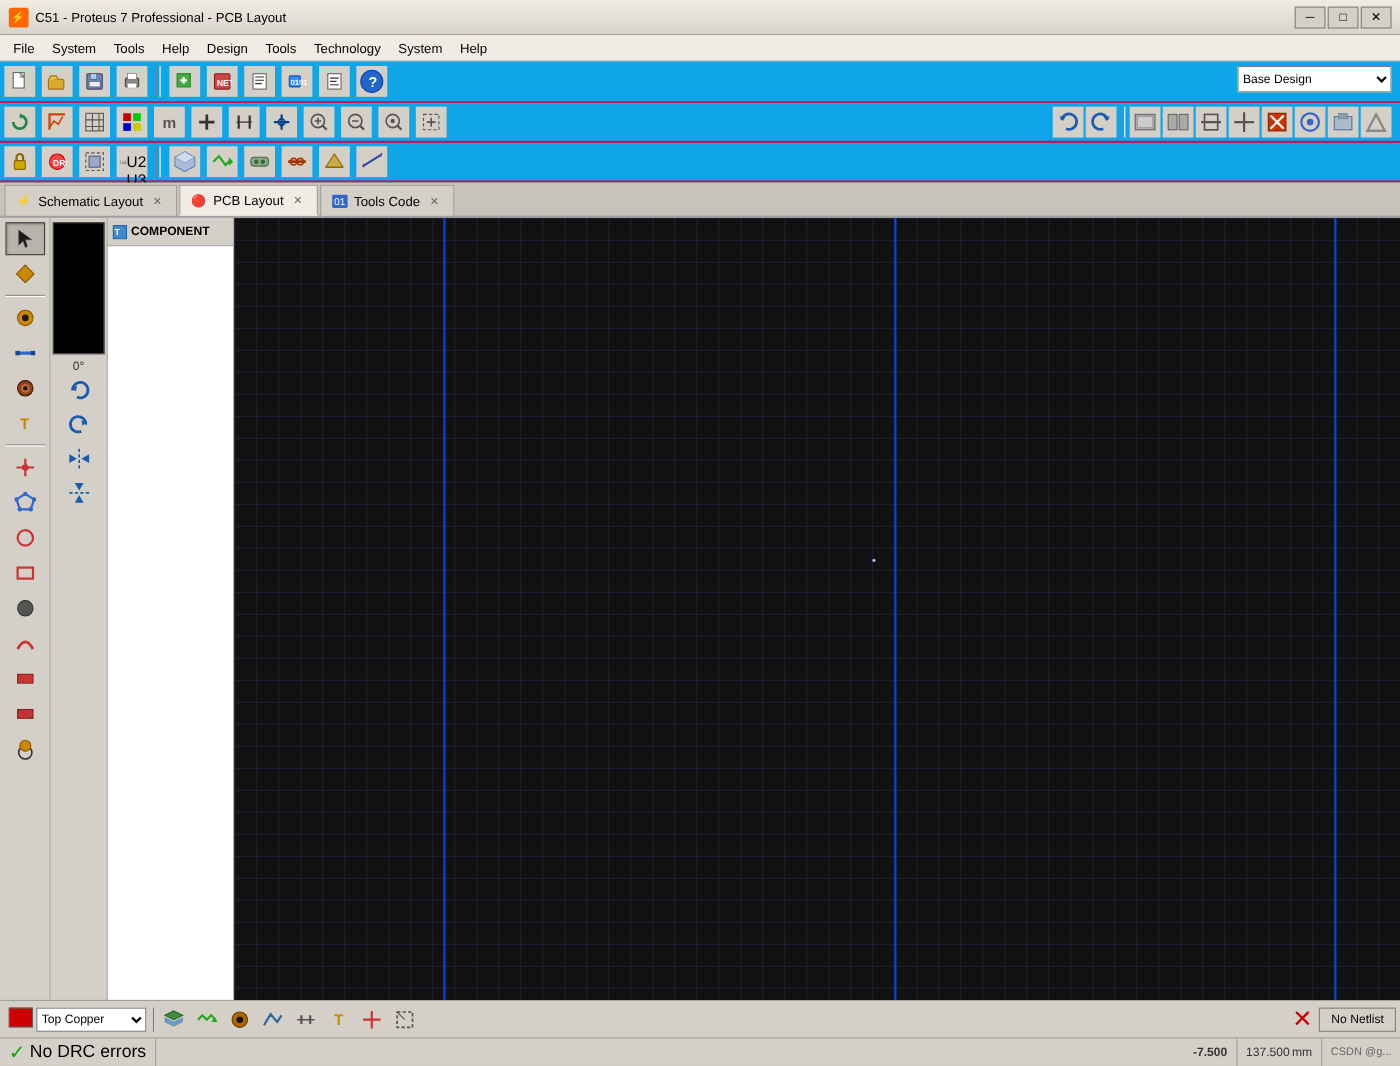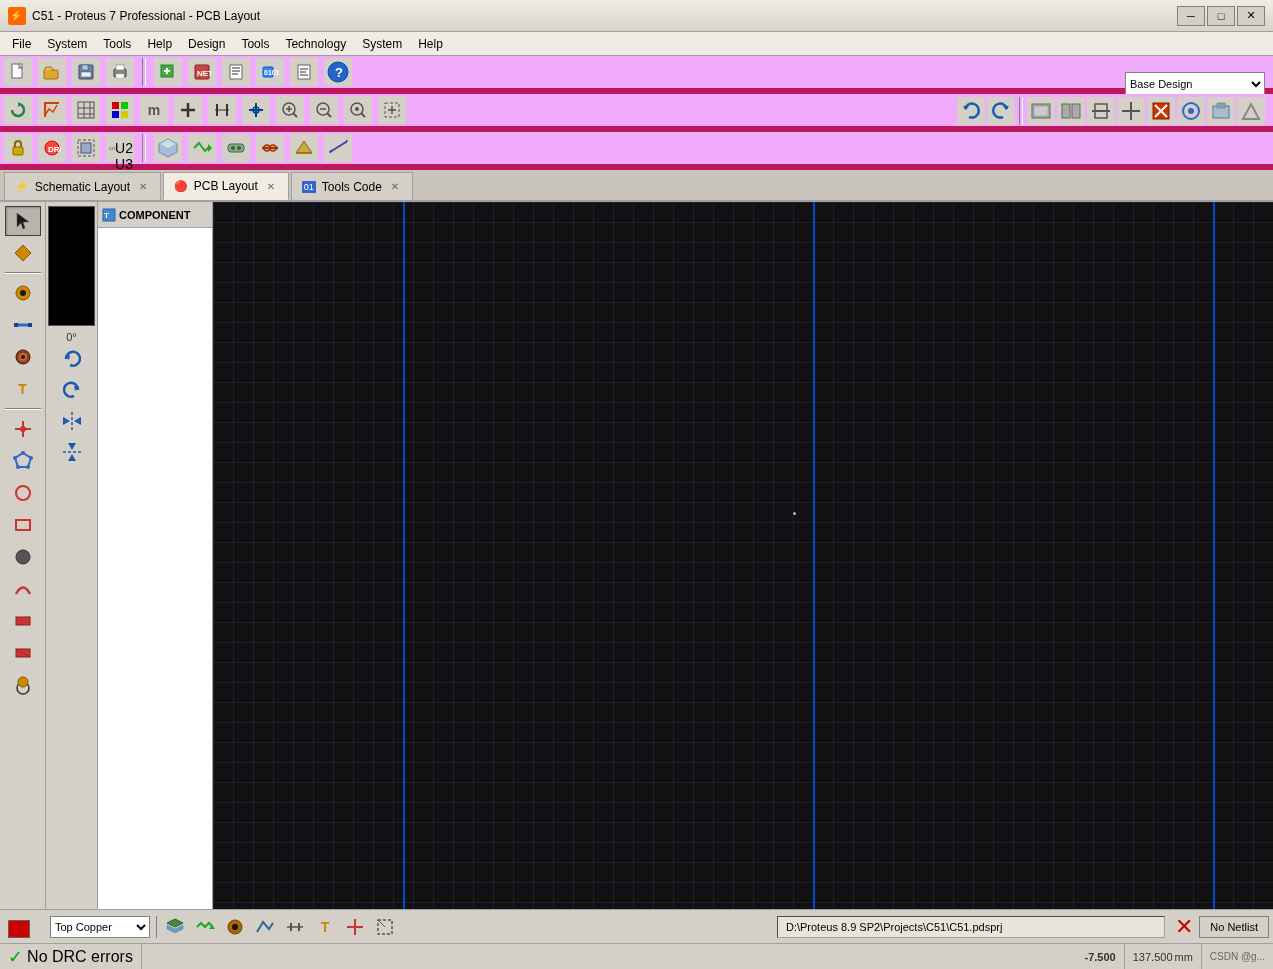--- a/index.html
+++ b/index.html
@@ -286,22 +286,22 @@
       flex: 1;
       overflow: hidden;
     }
 
     .toolbar-row {
       display: flex;
       align-items: center;
       padding: 2px 4px;
       gap: 6px;
       min-height: 34px;
-      background: #f0abfc;
-      border-bottom: 6px solid #be185d;
+      background: #0ea5e9;
+      border-bottom: 2px solid #be185d;
     }
   </style>
 </head>
 <body>
 
 <div id="app-body">
 
   <div id="title-bar">
     <div class="title-icon">
       <span>⚡</span>
@@ -389,21 +389,21 @@
           <line x1="5" y1="12" x2="13" y2="12" stroke="#333" stroke-width="1"></line>
         </svg>
     </div>
     <div class="tb-btn" title="Help">
       <svg width="22" height="22" viewBox="0 0 22 22">
           <circle cx="11" cy="11" r="10" fill="#2266cc" stroke="#1144aa" stroke-width="1"></circle>
           <text x="8" y="16" fill="white" font-size="13" font-weight="bold">?</text>
         </svg>
     </div>
 
-    <div style="position:absolute; right:8px; top:16px; display:flex; align-items:center;">
+    <div style="position:absolute; right:8px; top:4px; display:flex; align-items:center;">
       <select style="font-size:11px; height:24px; width:140px; background:white; border:1px solid #808080;">
         <option>Base Design</option>
       </select>
     </div>
   </div>
 
   <div class="toolbar-row" style="position:relative; min-height:36px;">
     <div class="tb-btn" title="Refresh">
       <svg width="18" height="18" viewBox="0 0 18 18">
           <path d="M9 3 A6 6 0 1 1 3 9" fill="none" stroke="#228844" stroke-width="2.5"></path>
@@ -797,21 +797,21 @@
       <div class="blue-vline" style="left:600px;"></div>
       <div class="blue-vline" style="left:1000px;"></div>
 
       <div style="position:absolute; left:580px; top:310px; width:3px; height:3px; background:#aaaaff; border-radius:50%;"></div>
     </div>
 
   </div>
 
   <div id="bottom-toolbar" style="height:34px; background:#d4d0c8; border-top:1px solid #a0a0a0; display:flex; align-items:center; padding:0 4px; gap:2px;">
 
-    <div id="layer-selector" style="display:flex; align-items:flex-end; gap:20px; padding-right:6px; border-right:1px solid #808080; margin-right:2px;">
+    <div id="layer-selector" style="display:flex; align-items:flex-start; gap:3px; padding-right:6px; border-right:1px solid #808080; margin-right:2px;">
       <div id="layer-color" style="width:22px; height:18px; background:#cc0000; border:1px solid #606060;"></div>
       <select style="font-size:11px; height:22px; width:100px; background:white; border:1px solid #808080;">
         <option>Top Copper</option>
         <option>Bottom Copper</option>
         <option>Top Silk</option>
         <option>Bottom Silk</option>
         <option>Board Edge</option>
       </select>
     </div>
 
@@ -854,23 +854,20 @@
     </div>
     <div class="bt-btn" title="Region">
       <svg width="20" height="20" viewBox="0 0 20 20">
           <rect x="3" y="3" width="14" height="14" fill="none" stroke="#555" stroke-width="1.5" stroke-dasharray="3,2"></rect>
           <line x1="3" y1="3" x2="10" y2="10" stroke="#555" stroke-width="1"></line>
         </svg>
     </div>
 
     <div style="flex:1;"></div>
 
-    <div id="filepath-area" style="background:#e8e4dc; border:1px inset #a0a0a0; padding:2px 8px; font-size:11px; margin:0 4px; height:22px; display:flex; align-items:center; min-width:300px;">
-      <span>D:\Proteus 8.9 SP2\Projects\C51\C51.pdsprj</span>
-    </div>
 
     <div style="color:#cc0000; font-size:22px; cursor:pointer; padding:0 4px; display:flex; align-items:center;">✕</div>
 
     <div style="background:#d4d0c8; border:1px solid #808080; padding:2px 10px; font-size:11px; cursor:pointer; height:22px; display:flex; align-items:center;">
       <span>No Netlist</span>
     </div>
   </div>
 
   <div id="status-bar" style="height:26px; background:#d4d0c8; border-top:1px solid #a0a0a0; display:flex; align-items:center;">
     <div class="status-section">

